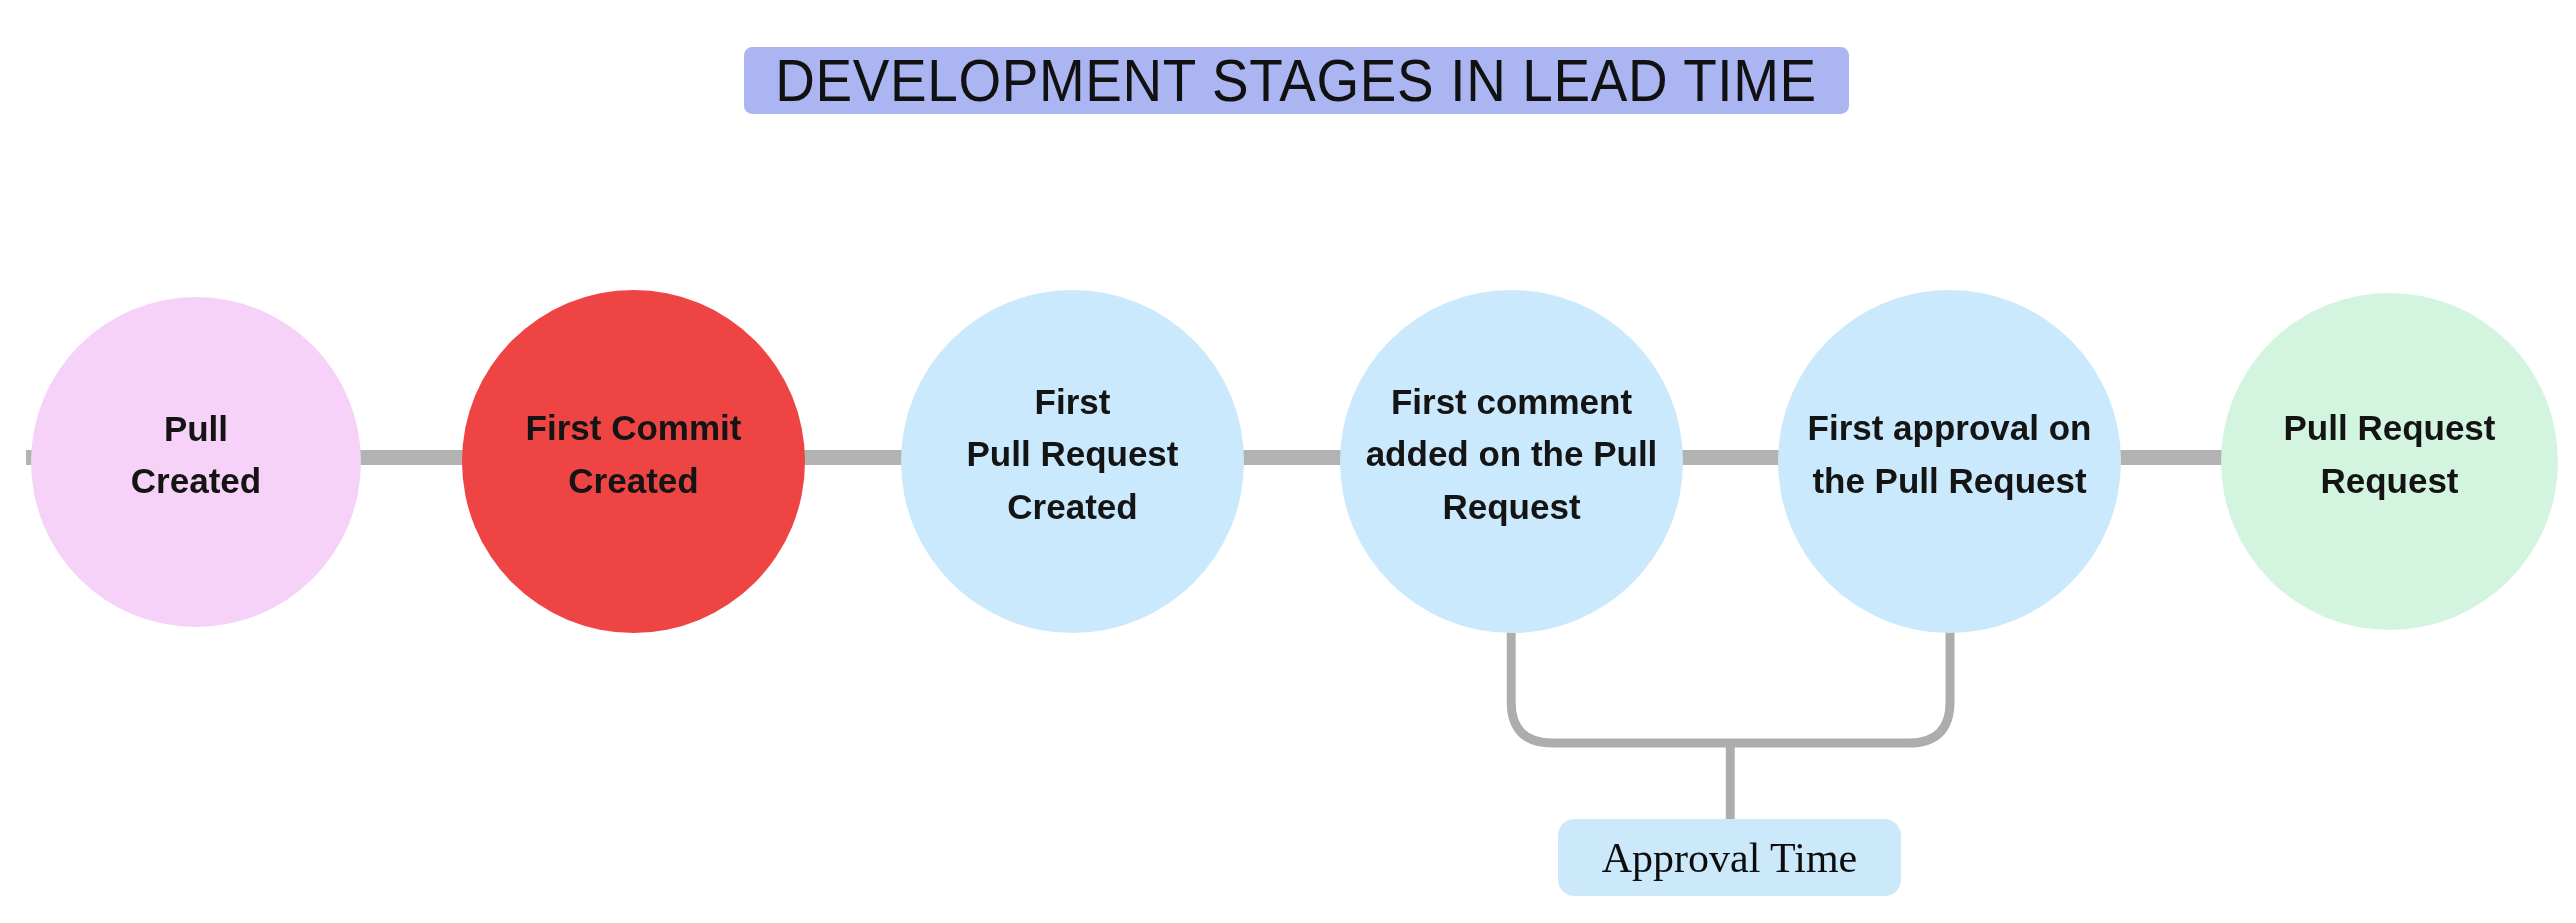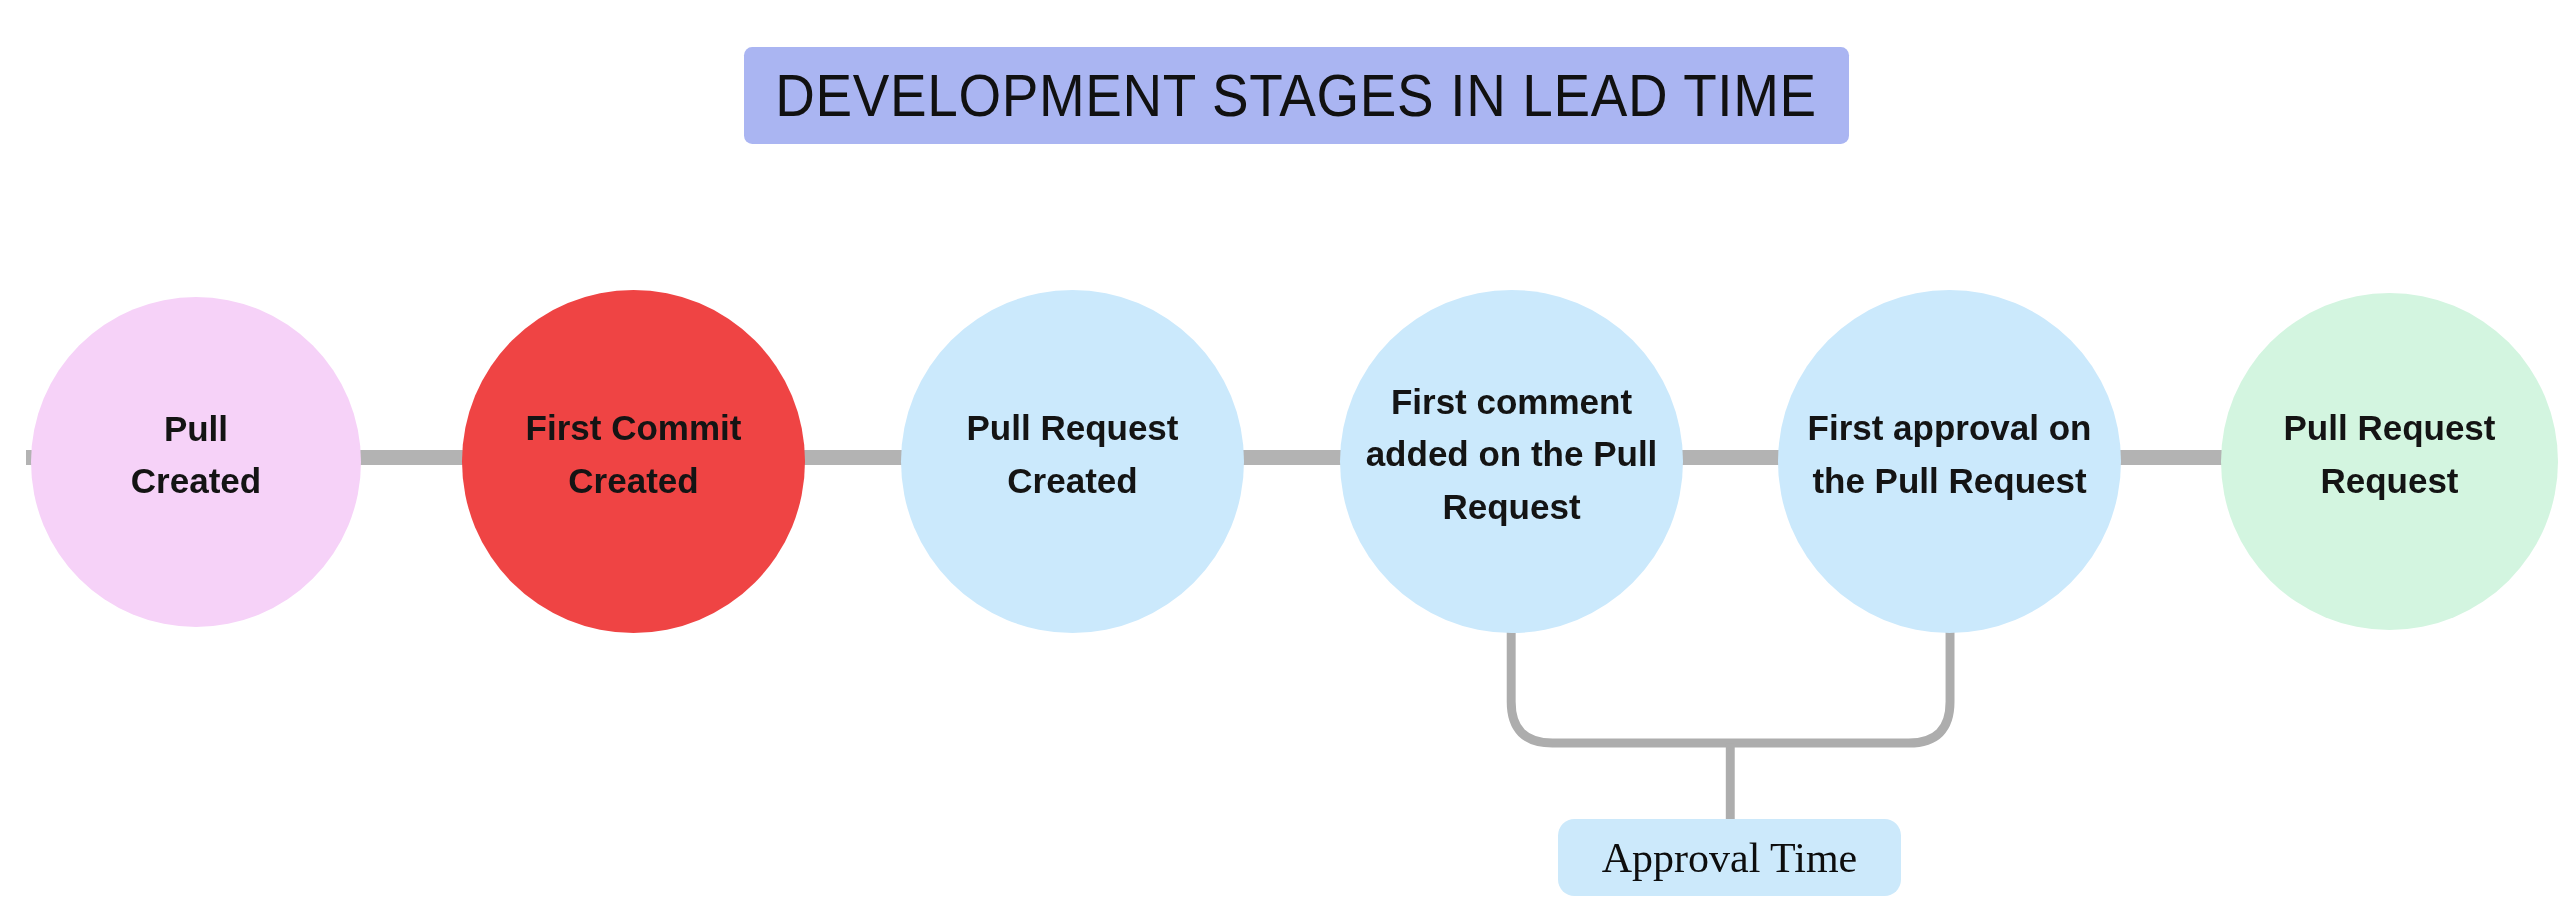--- a/index.html
+++ b/index.html
@@ -15,21 +15,21 @@
     overflow: hidden;
     font-family: "Liberation Sans", sans-serif;
   }
 
   
   .title-box {
     position: absolute;
     left: 744px;
     top: 47px;
     width: 1105px;
-    height: 97px;
+    height: 67px;
     background: #aab5f2;
     border-radius: 8.2px;
     display: flex;
     align-items: center;
     justify-content: center;
     z-index: 3;
   }
   .title-text {
     font-size: 59px;
     font-weight: 500;
@@ -139,20 +139,21 @@
 
   <div class="stage c2">
     <div class="stage-text">
       <span>First Commit</span>
       <span>Created</span>
     </div>
   </div>
 
   <div class="stage c3">
     <div class="stage-text">
+      <span>First</span>
       <span>Pull Request</span>
       <span>Created</span>
     </div>
   </div>
 
   <div class="stage c4">
     <div class="stage-text">
       <span>First comment</span>
       <span>added on the Pull</span>
       <span>Request</span>

